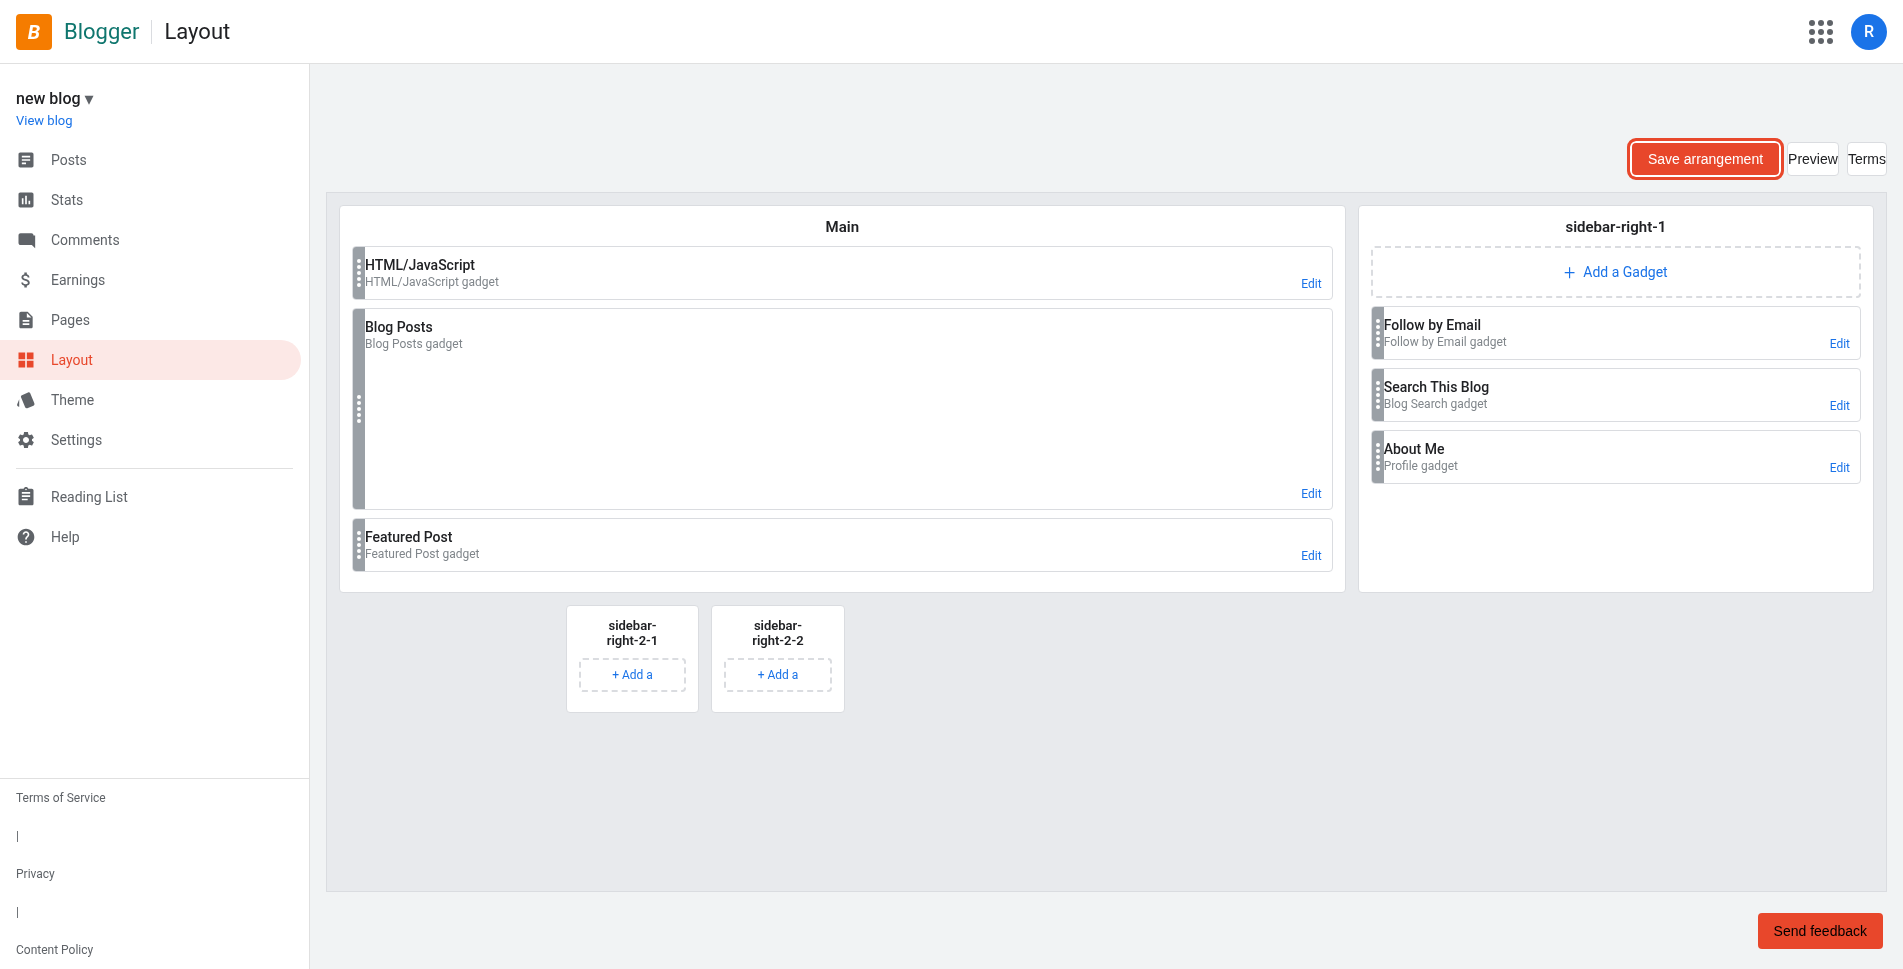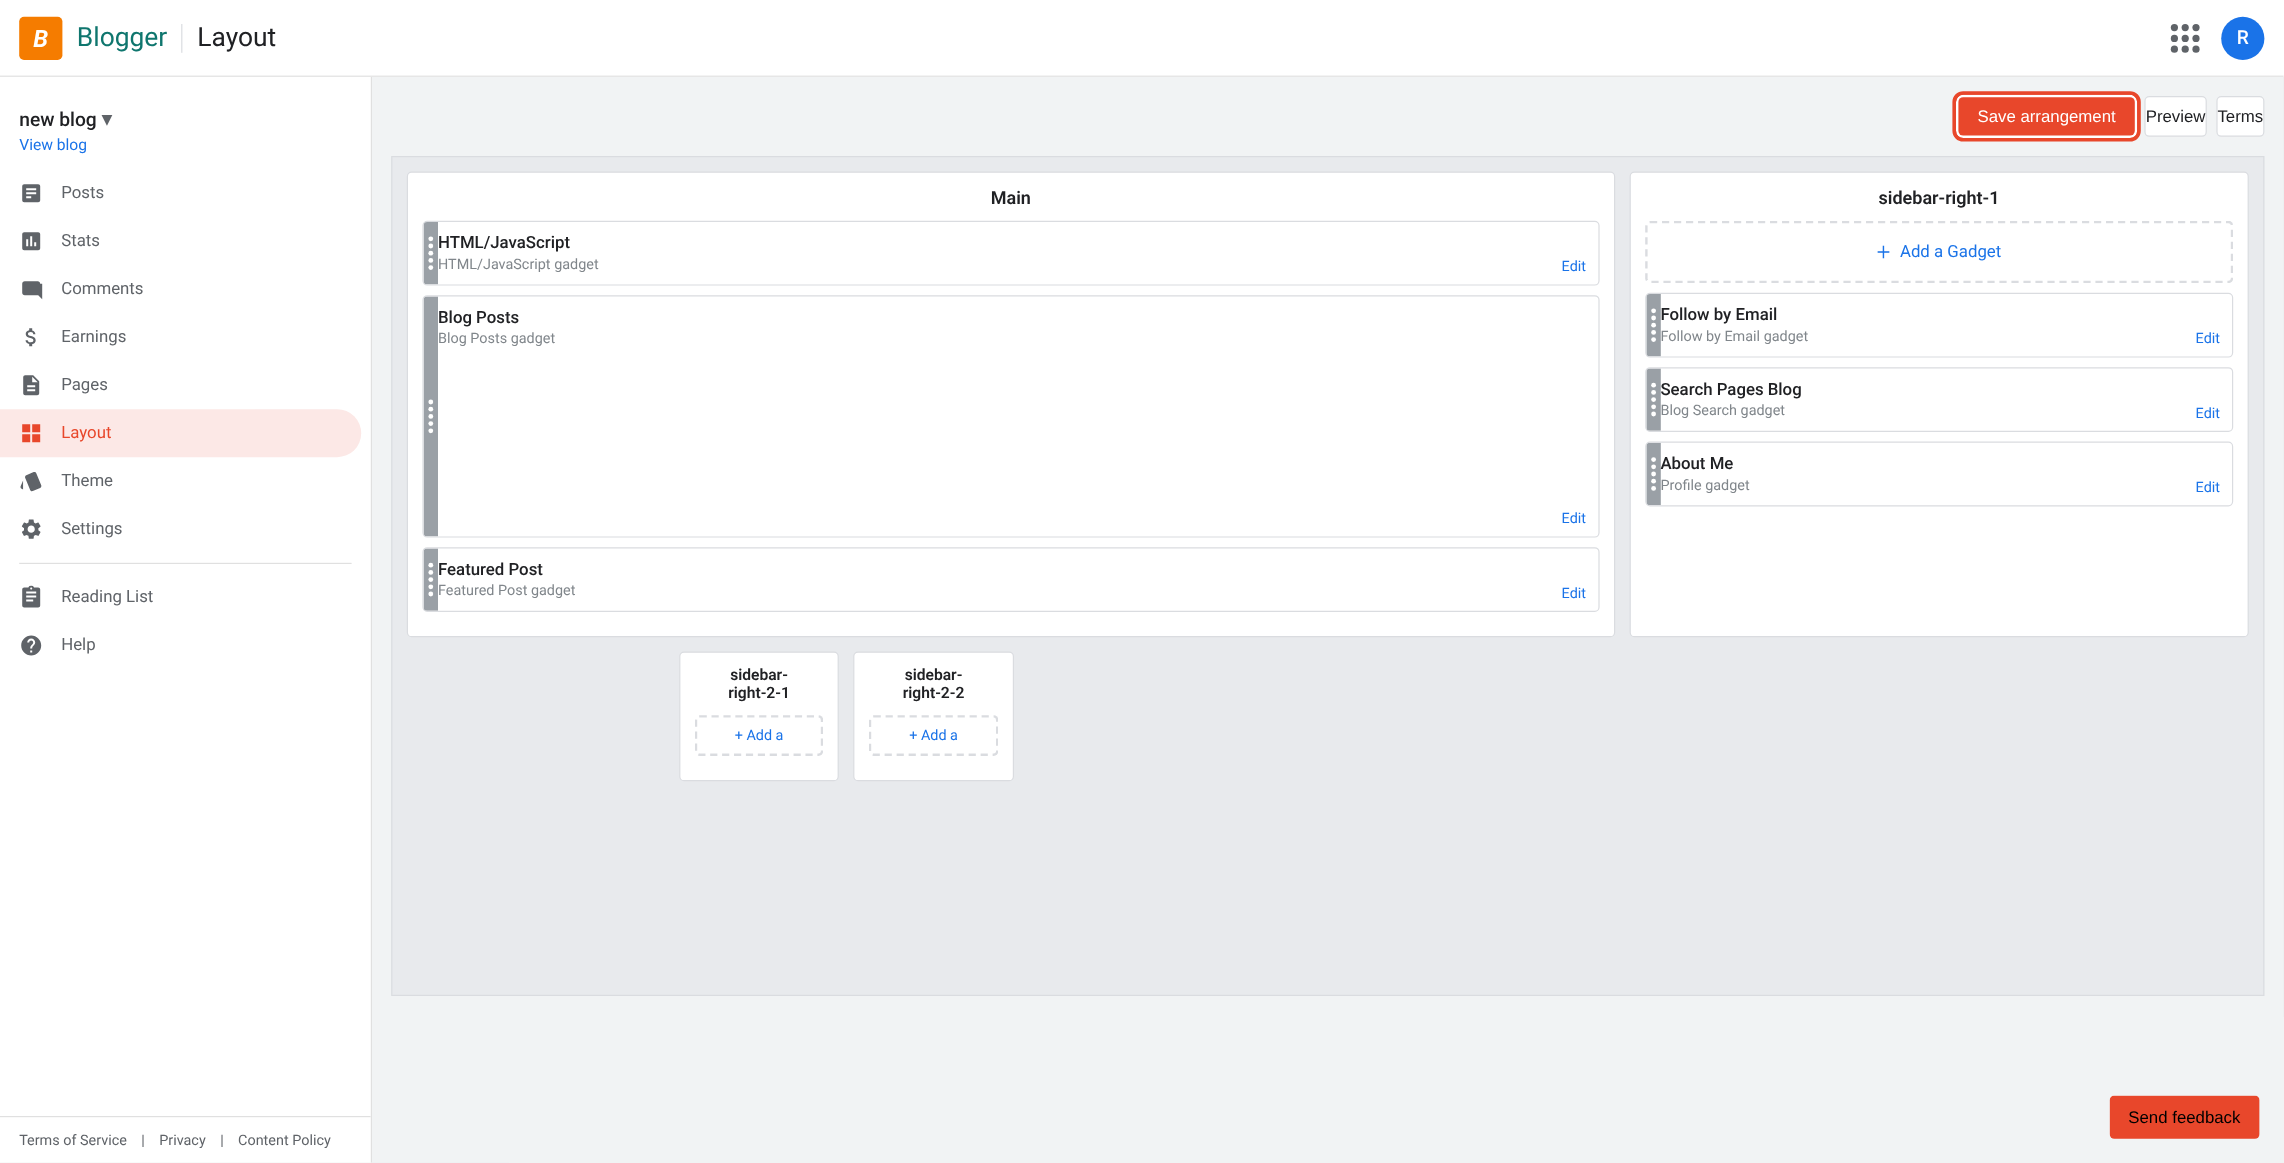--- a/index.html
+++ b/index.html
@@ -71,20 +71,21 @@
       display: flex; align-items: center; justify-content: center;
       color: #fff; font-size: 16px; font-weight: 500;
       cursor: pointer;
     }
 
     
     .layout {
       display: flex;
       padding-top: 64px;
       height: 969px;
+      align-items: center;
     }
 
     
     .sidebar {
       width: 310px;
       background: #fff;
       border-right: 1px solid #e0e0e0;
       display: flex;
       flex-direction: column;
       padding-top: 16px;
@@ -144,22 +145,23 @@
       margin: 8px 16px;
     }
 
     .sidebar-footer {
       margin-top: auto;
       padding: 12px 16px;
       border-top: 1px solid #e0e0e0;
       font-size: 12px;
       color: #5f6368;
       display: flex;
-      gap: 12px;
+      gap: 24px;
       flex-wrap: wrap;
+      flex-direction: column;
     }
     .sidebar-footer a {
       color: #5f6368;
       cursor: pointer;
       text-decoration: none;
     }
 
     
     .main-content {
       flex: 1;
@@ -573,21 +575,21 @@
 
           <div class="gadget-card">
             <div class="gadget-drag-handle">
               <span></span>
                 <span></span>
                 <span></span>
                 <span></span>
                 <span></span>
             </div>
             <div class="gadget-body">
-              <div class="gadget-name">Search Pages Blog</div>
+              <div class="gadget-name">Search This Blog</div>
               <div class="gadget-desc">Blog Search gadget</div>
             </div>
             <span class="gadget-edit">Edit</span>
           </div>
 
           <div class="gadget-card">
             <div class="gadget-drag-handle">
               <span></span>
                 <span></span>
                 <span></span>

